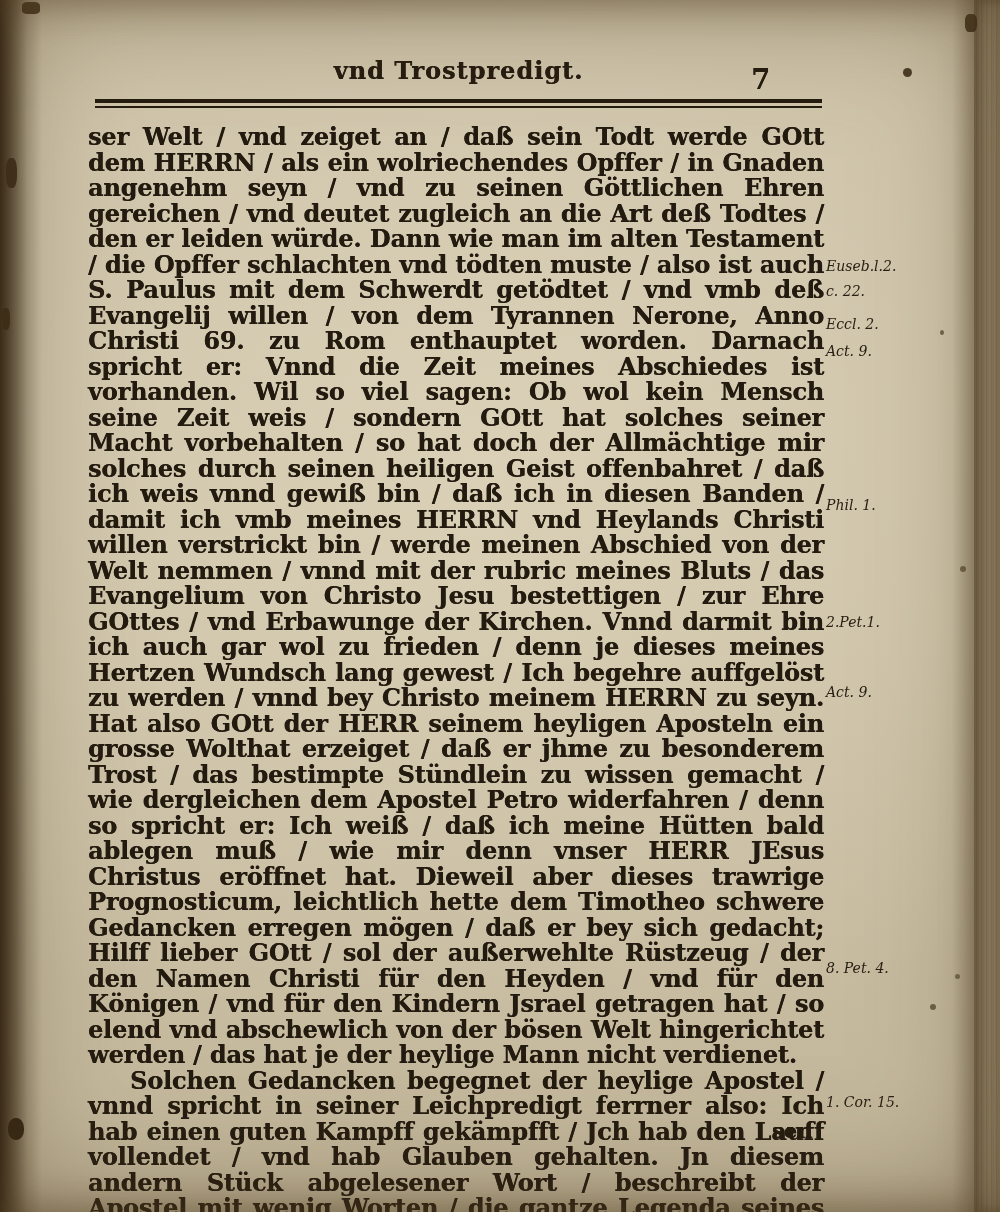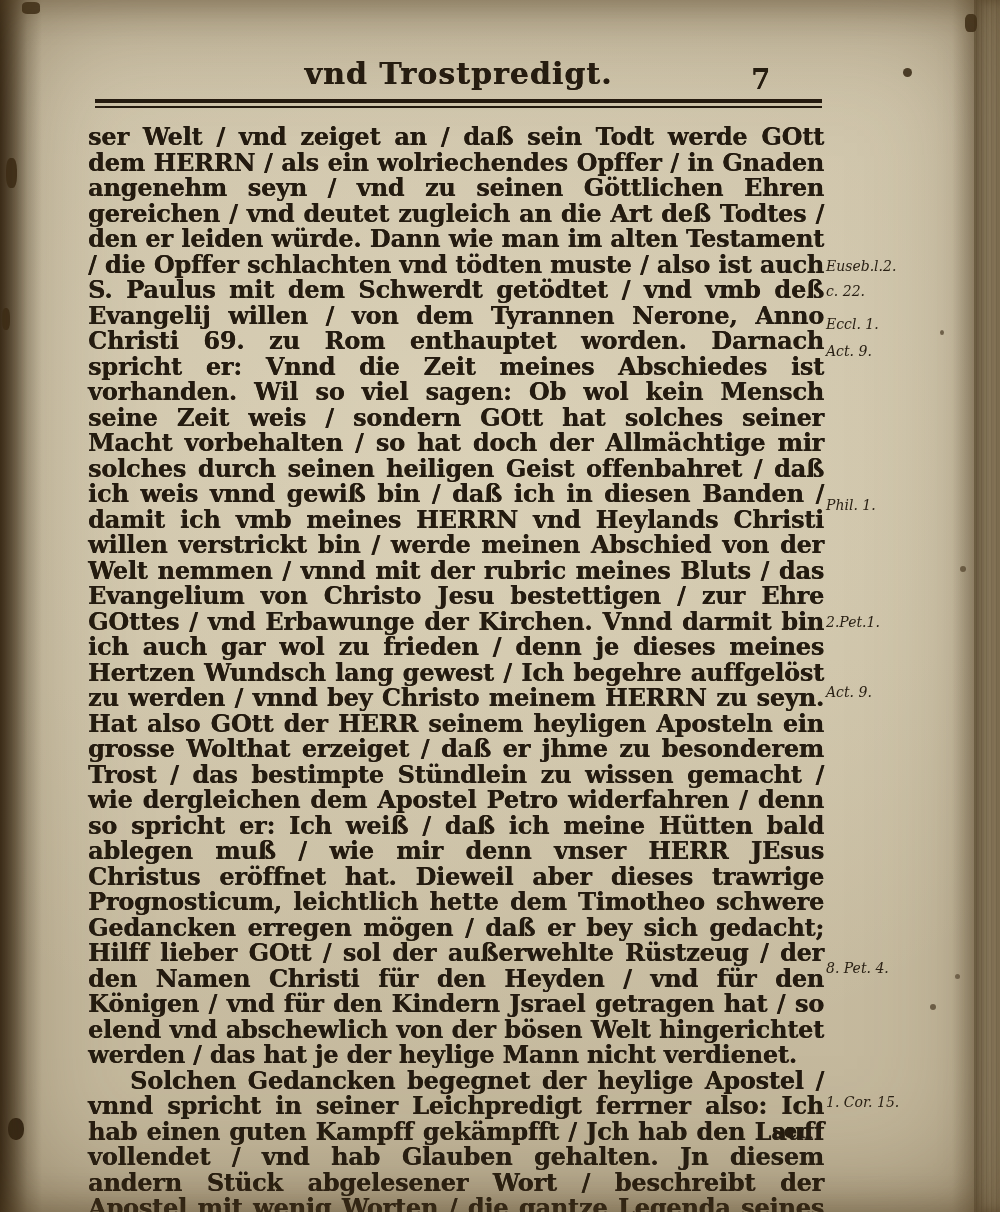--- a/index.html
+++ b/index.html
@@ -49,21 +49,21 @@
   .s5 { left: 903px; top: 68px; width: 9px; height: 9px; }
   .s6 { left: 965px; top: 14px; width: 12px; height: 18px; border-radius: 35%; }
   .s7 { left: 940px; top: 330px; width: 4px; height: 5px; background: rgba(52,36,17,0.6); }
   .s8 { left: 960px; top: 566px; width: 6px; height: 6px; background: rgba(52,36,17,0.55); }
   .s9 { left: 930px; top: 1004px; width: 6px; height: 6px; background: rgba(52,36,17,0.6); }
   .s10{ left: 955px; top: 974px; width: 5px; height: 5px; background: rgba(52,36,17,0.5); }
 
   .header { position: absolute; top: 56px; left: 95px; width: 727px; }
   .running-title {
     text-align: center;
-    font-size: 30px; font-weight: 700;
+    font-size: 24px; font-weight: 700;
     letter-spacing: 1px;
     color: #241b10;
     text-shadow: 0.4px 0 0 #241b10;
   }
   .page-number {
     position: absolute; right: 52px; top: 8px;
     font-size: 27px; font-weight: 700; color: #241b10;
     text-shadow: 0.4px 0 0 #241b10;
   }
   .rule { position: absolute; left: 95px; width: 727px; background: #241b10; }
@@ -121,21 +121,21 @@
   <div class="rule rule-thin"></div>
 
   <div class="body-text">
     <p>ser Welt / vnd zeiget an / daß sein Todt werde GOtt dem HERRN / als ein wolriechendes Opffer / in Gnaden angenehm seyn / vnd zu seinen Göttlichen Ehren gereichen / vnd deutet zugleich an die Art deß Todtes / den er leiden würde. Dann wie man im alten Testament / die Opffer schlachten vnd tödten muste / also ist auch S. Paulus mit dem Schwerdt getödtet / vnd vmb deß Evangelij willen / von dem Tyrannen Nerone, Anno Christi 69. zu Rom enthauptet worden. Darnach spricht er: Vnnd die Zeit meines Abschiedes ist vorhanden. Wil so viel sagen: Ob wol kein Mensch seine Zeit weis / sondern GOtt hat solches seiner Macht vorbehalten / so hat doch der Allmächtige mir solches durch seinen heiligen Geist offenbahret / daß ich weis vnnd gewiß bin / daß ich in diesen Banden / damit ich vmb meines HERRN vnd Heylands Christi willen verstrickt bin / werde meinen Abschied von der Welt nemmen / vnnd mit der rubric meines Bluts / das Evangelium von Christo Jesu bestettigen / zur Ehre GOttes / vnd Erbawunge der Kirchen. Vnnd darmit bin ich auch gar wol zu frieden / denn je dieses meines Hertzen Wundsch lang gewest / Ich begehre auffgelöst zu werden / vnnd bey Christo meinem HERRN zu seyn. Hat also GOtt der HERR seinem heyligen Aposteln ein grosse Wolthat erzeiget / daß er jhme zu besonderem Trost / das bestimpte Stündlein zu wissen gemacht / wie dergleichen dem Apostel Petro widerfahren / denn so spricht er: Ich weiß / daß ich meine Hütten bald ablegen muß / wie mir denn vnser HERR JEsus Christus eröffnet hat. Dieweil aber dieses trawrige Prognosticum, leichtlich hette dem Timotheo schwere Gedancken erregen mögen / daß er bey sich gedacht; Hilff lieber GOtt / sol der außerwehlte Rüstzeug / der den Namen Christi für den Heyden / vnd für den Königen / vnd für den Kindern Jsrael getragen hat / so elend vnd abschewlich von der bösen Welt hingerichtet werden / das hat je der heylige Mann nicht verdienet.</p>
     <p class="indent">Solchen Gedancken begegnet der heylige Apostel / vnnd spricht in seiner Leichpredigt ferrner also: Ich hab einen guten Kampff gekämpfft / Jch hab den Lauff vollendet / vnd hab Glauben gehalten. Jn diesem andern Stück abgelesener Wort / beschreibt der Apostel mit wenig Worten / die gantze Legenda seines Lebens vnd Apostolischen Lauffs / vnd sucht darmit nicht seinen Ruhm vnd Ehre / wie der stoltzen auffgeblasenen Geister Art helt / sondern tröstet damit Timotheum, daß er nicht leiden werde als ein Mörder / oder Dieb / oder Vbelthäter / oder der in ein frembd Ampt greiffet / sondern er leide als ein Christ / vnnd wolle GOtt ehren in solchem Fall. Vnd nennet erstlich sein Leben einen guten Kampff. Denn es hat der heylige Apostel in seinem Leben mancherley Kampff / leiblich vnd geistlich / erfahren müssen.</p>
   </div>
 
   <div class="marginalia">
     <div class="note n0">Euseb.l.2.</div>
     <div class="note n1">c. 22.</div>
-    <div class="note n2">Eccl. 1.</div>
+    <div class="note n2">Eccl. 2.</div>
     <div class="note n3">Act. 9.</div>
     <div class="note n4">Phil. 1.</div>
     <div class="note n5">2.Pet.1.</div>
     <div class="note n6">Act. 9.</div>
     <div class="note n7">8. Pet. 4.</div>
     <div class="note n8">1. Cor. 15.</div>
   </div>
 
   <div class="catchword">sen</div>
 

